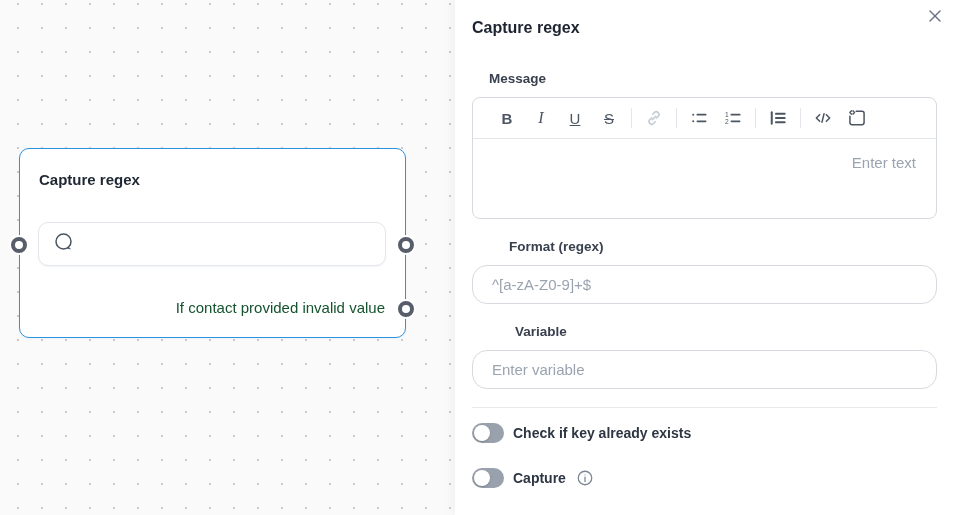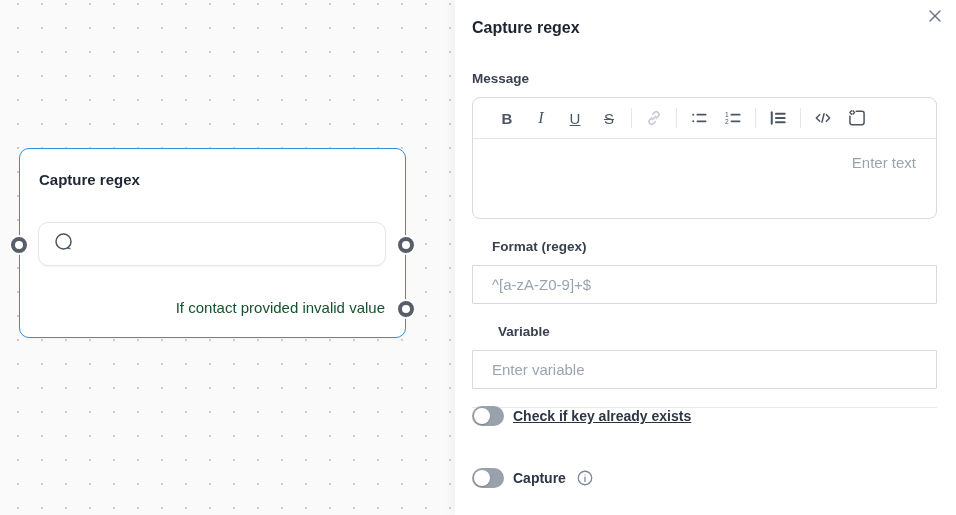--- a/index.html
+++ b/index.html
@@ -50,21 +50,21 @@
   .panel-title {
     position:absolute; left:17px; top:19px;
     font-size:16px; font-weight:bold; color:#1d2430;
   }
   .close-button {
     position:absolute; right:11px; top:7px; width:20px; height:20px;
     background:none; border:none; cursor:pointer; color:#6b7280;
     display:flex; align-items:center; justify-content:center;
   }
   .field-label {
-    position:absolute; left:17px;
+    position:absolute; left:34px;
     font-size:13.5px; font-weight:bold; color:#39414f;
   }
   .lbl-message  { top:71px; }
   .lbl-format   { top:239px;padding-left:20px; }
   .lbl-variable { top:324px;margin-left:26px; }
 
   .editor-box {
     position:absolute; left:17px; top:97px; width:465px; height:122px;
     border:1px solid #d6dade; border-radius:8px; background:#fff;
   }
@@ -88,37 +88,37 @@
 
   .editor-textarea {
     width:100%; height:78px; border:none; outline:none; resize:none;
     padding:15px 20px; font-family:"Liberation Sans", sans-serif;
     font-size:15px; color:#6d28d9; background:transparent;text-align:right;
   }
   .editor-textarea::placeholder { color:#9aa3b0; opacity:1; }
 
   .text-input {
     position:absolute; left:17px; width:465px; height:39px;
-    border:1px solid #d6dade; border-radius:1px; padding:0 19px;
+    border:1px solid #d6dade; border-radius:15px; padding:0 19px;
     font-family:"Liberation Sans", sans-serif; font-size:15px;
     color:#737373; outline:none; background:#fff;
   }
   .text-input::placeholder { color:#9aa3b0; opacity:1; }
   .inp-format   { top:265px; }
   .inp-variable { top:350px; }
 
   .section-divider {
     position:absolute; left:17px; top:407px; width:465px; height:1px;
     background:#e7e9ec;
   }
 
   .toggle-row {
     position:absolute; left:17px; display:flex; align-items:center;
   }
-  .row-check    { top:406px;text-decoration:underline; }
+  .row-check    { top:423px; }
   .row-optional { top:468px; }
   .toggle {
     width:32px; height:20px; border-radius:10px; background:#99a1ac;
     position:relative; border:none; cursor:pointer; flex:0 0 auto;
   }
   .toggle .knob {
     position:absolute; left:2px; top:2px; width:16px; height:16px;
     border-radius:50%; background:#fff; box-shadow:0 1px 2px rgba(0,0,0,0.2);
   }
   .toggle-label {

